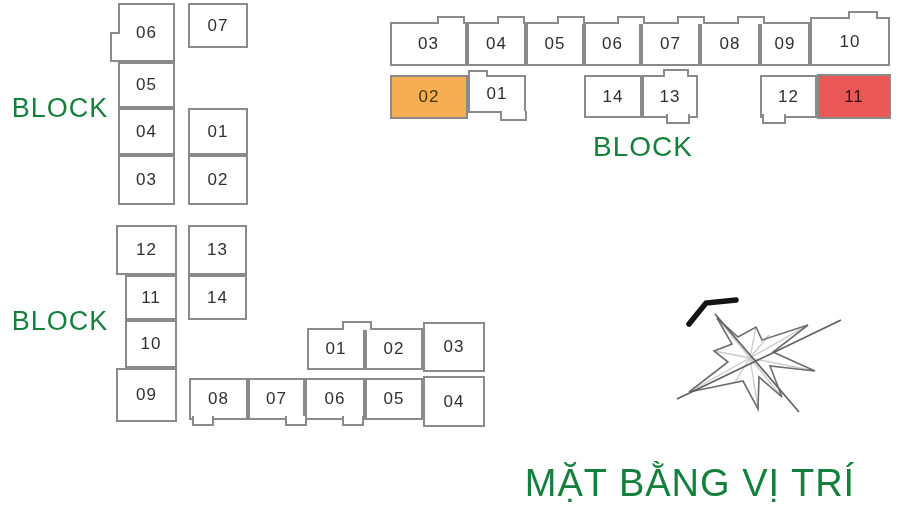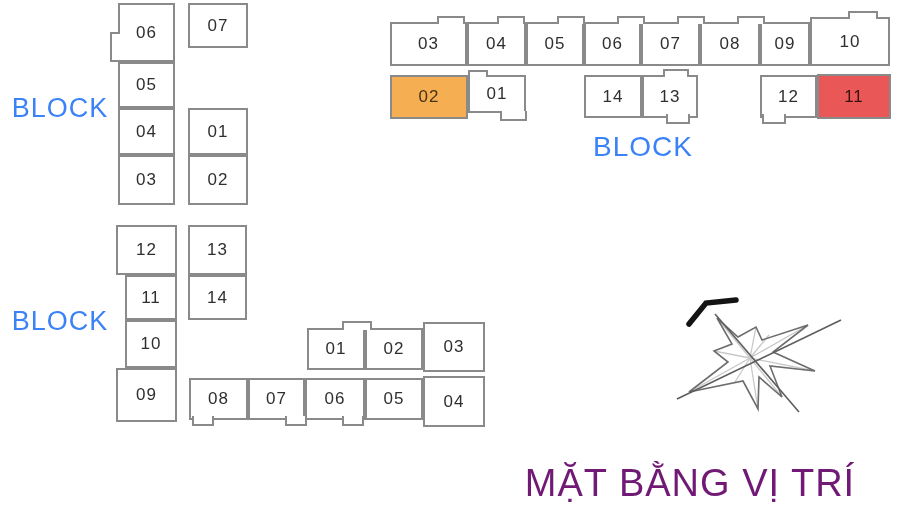--- a/index.html
+++ b/index.html
@@ -13,27 +13,27 @@
     display:flex;align-items:center;justify-content:center;
     font-size:17px;color:#2f2f2f;letter-spacing:1px;z-index:1;
   }
   .unit.hl-orange{background:#F5AF52;color:#463214;z-index:1;}
   .unit.hl-red{background:#E95757;color:#3a1212;z-index:1;}
   .tab{position:absolute;box-sizing:border-box;background:#ffffff;z-index:2;}
   .tab.up{border:2px solid #8a8a8a;border-bottom:none;}
   .tab.down{border:2px solid #8a8a8a;border-top:none;}
   .tab.left{border:2px solid #8a8a8a;border-right:none;}
   .block-label{
-    position:absolute;text-align:center;color:#3b82f6;
+    position:absolute;text-align:center;color:#15803d;
     font-size:27px;line-height:29px;letter-spacing:1px;z-index:3;
   }
   .block-label .code{display:block;}
   .title{
     position:absolute;left:480px;top:462px;width:420px;text-align:center;
-    font-size:38px;color:#701a75;letter-spacing:1px;white-space:nowrap;z-index:3;
+    font-size:38px;color:#15803d;letter-spacing:1px;white-space:nowrap;z-index:3;
   }
   .compass{position:absolute;left:665px;top:278px;z-index:1;}
 </style>
 </head>
 <body>
 
 <div class="plan">
 
   <div class="block-label" style="left:4px;top:94px;width:112px;">
     <span>BLOCK</span>

